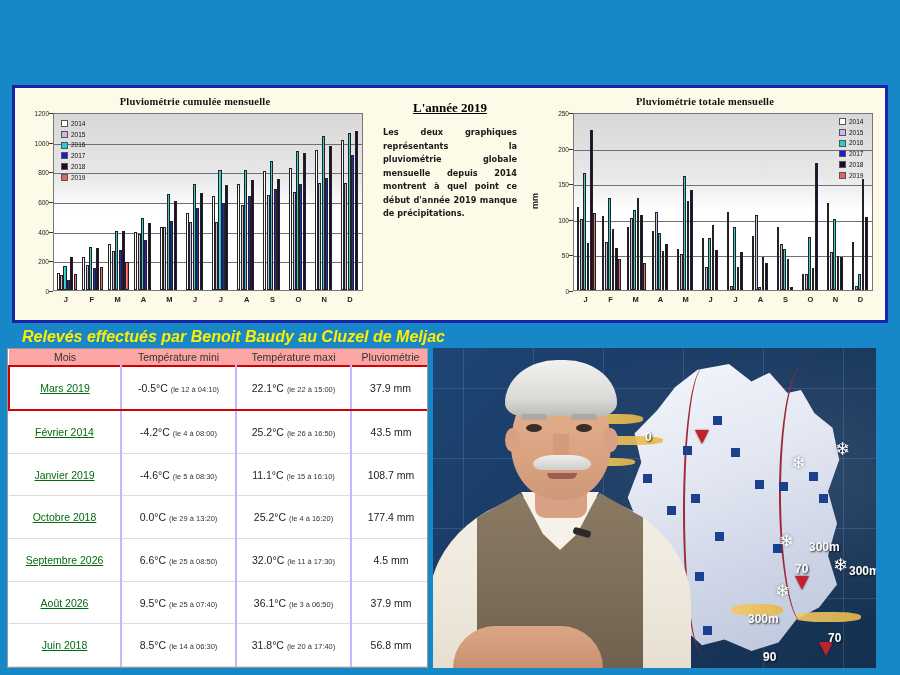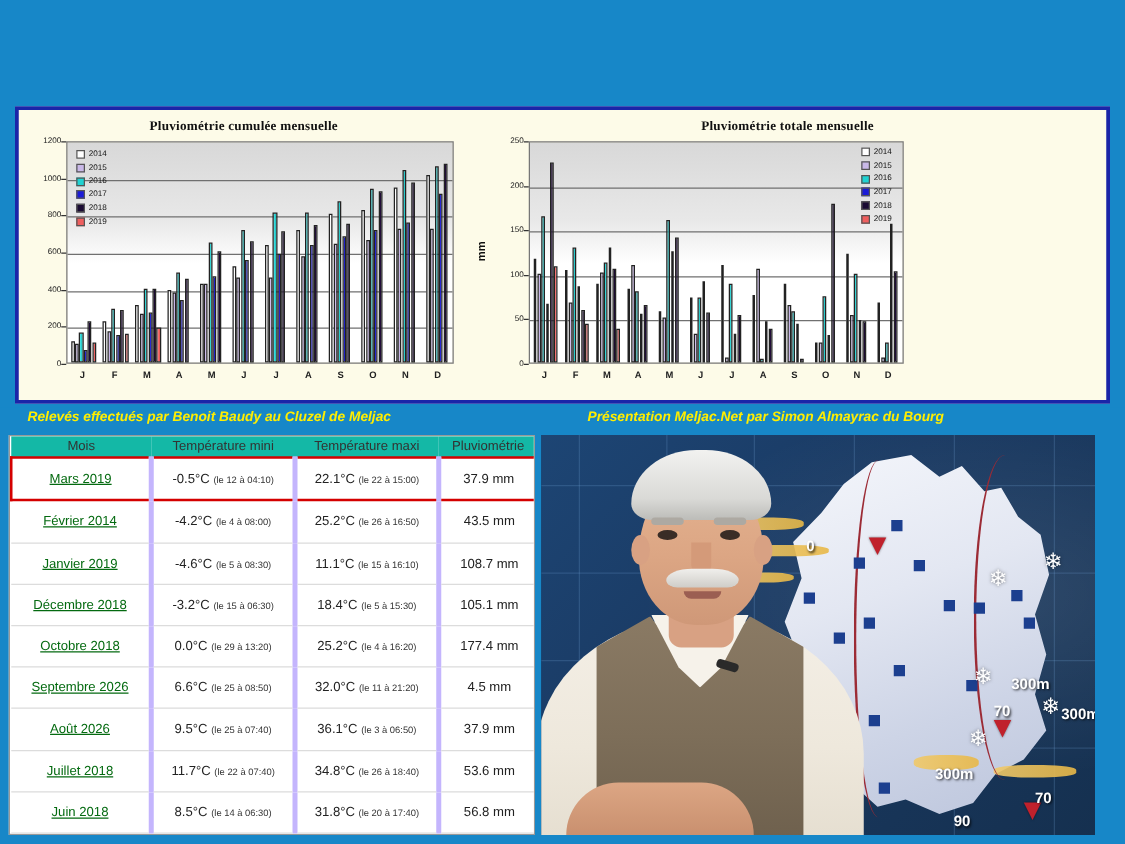--- a/index.html
+++ b/index.html
@@ -87,46 +87,46 @@
   .mid-para{
     font-family:"DejaVu Sans", sans-serif;
     font-weight:bold;font-size:8.2px;color:#1a1a1a;
     text-align:justify;line-height:13.5px;padding:0 2px;
   }
 
   
   .credits{
     position:absolute;left:0;top:326px;width:900px;height:22px;
     background:#1787c8;color:#ffee00;font-style:italic;font-weight:bold;
-    font-size:11px;
+    font-size:16px;
   }
   .credit-left{position:absolute;left:22px;top:2px;}
   .credit-right{position:absolute;left:470px;top:2px;}
 
   
   .table-wrap{
     position:absolute;left:7px;top:348px;width:421px;height:320px;
     background:#ffffff;border:1px solid #999;box-sizing:border-box;
     overflow:hidden;
   }
   table.meteo{
     width:100%;height:100%;border-collapse:collapse;
     font-size:10.5px;color:#222;
     font-family:"Liberation Sans", sans-serif;
     table-layout:fixed;
   }
   table.meteo th{
     font-weight:normal;font-size:10.5px;color:#333;
     border-bottom:1px solid #b9b9b9;
     padding:2px 2px;text-align:center;
-    background:#14b8a6;
+    background:#fca5a5;
   }
   table.meteo td{
     border-bottom:1px solid #dcdcdc;
-    border-right:4px solid #c4b5fd;
+    border-right:2px solid #c4b5fd;
     padding:3px 3px;text-align:center;height:24px;
     background:#fff;
   }
   table.meteo td:last-child{border-right:none;}
   table.meteo tr.highlight td{
     border-top:2px solid #d40000;border-bottom:2px solid #d40000;
   }
   table.meteo tr.highlight td:first-child{border-left:2px solid #d40000;}
   table.meteo tr.highlight td:last-child{border-right:2px solid #d40000;}
   .mlink{color:#046a10;text-decoration:underline;white-space:nowrap;}
@@ -365,20 +365,24 @@
               <span>2018</span>
             </div>
             <div>
               <span class="swatch" style="background: rgb(239, 95, 95);"></span>
               <span>2019</span>
             </div>
           </div>
         </div>
     </div>
 
+    <div class="chart-col chart-mid">
+      <div class="mid-title">L'année 2019</div>
+      <div class="mid-para">Les deux graphiques représentants la pluviométrie globale mensuelle depuis 2014 montrent à quel point ce début d'année 2019 manque de précipitations.</div>
+    </div>
 
     <div class="chart-col chart-right">
       <div class="chart-title">Pluviométrie totale mensuelle</div>
       <div class="plot-wrap" id="plot-mon">
           <div class="plot" style="left: 48px; top: 4px; width: 300px; height: 178px;">
             <div class="gridline" style="top: 142.4px;"></div>
             <div class="gridline" style="top: 106.8px;"></div>
             <div class="gridline" style="top: 71.2px;"></div>
             <div class="gridline" style="top: 35.6px;"></div>
             <div class="bar" style="left: 2.5px; width: 2.93333px; height: 83.304px; background: rgb(255, 255, 255);"></div>
@@ -496,21 +500,20 @@
             </div>
           </div>
           <div class="axis-label-mm" style="left: 2px; top: 87px;">mm</div>
         </div>
     </div>
 
   </div>
 
   <div class="credits">
     <span class="credit-left">Relevés effectués par Benoit Baudy au Cluzel de Meljac</span>
-    <span class="credit-right">Présentation Meljac.Net par Simon Almayrac du Bourg</span>
   </div>
 
   <div class="table-wrap">
     <table class="meteo">
       <colgroup>
           <col class="c1">
           <col class="c2">
           <col class="c3">
           <col class="c4">
         </colgroup>
@@ -535,48 +538,36 @@
             <td>25.2°C <span class="paren">(le 26 à 16:50)</span></td>
             <td>43.5 mm</td>
           </tr>
           <tr>
             <td><span class="mlink">Janvier 2019</span></td>
             <td>-4.6°C <span class="paren">(le 5 à 08:30)</span></td>
             <td>11.1°C <span class="paren">(le 15 à 16:10)</span></td>
             <td>108.7 mm</td>
           </tr>
           <tr>
-            <td><span class="mlink">Décembre 2018</span></td>
-            <td>-3.2°C <span class="paren">(le 15 à 06:30)</span></td>
-            <td>18.4°C <span class="paren">(le 5 à 15:30)</span></td>
-            <td>105.1 mm</td>
-          </tr>
-          <tr>
             <td><span class="mlink">Octobre 2018</span></td>
             <td>0.0°C <span class="paren">(le 29 à 13:20)</span></td>
             <td>25.2°C <span class="paren">(le 4 à 16:20)</span></td>
             <td>177.4 mm</td>
           </tr>
           <tr>
             <td><span class="mlink">Septembre 2026</span></td>
             <td>6.6°C <span class="paren">(le 25 à 08:50)</span></td>
-            <td>32.0°C <span class="paren">(le 11 à 21:20)</span></td>
+            <td>32.0°C <span class="paren">(le 11 à 17:30)</span></td>
             <td>4.5 mm</td>
           </tr>
           <tr>
             <td><span class="mlink">Août 2026</span></td>
             <td>9.5°C <span class="paren">(le 25 à 07:40)</span></td>
             <td>36.1°C <span class="paren">(le 3 à 06:50)</span></td>
             <td>37.9 mm</td>
-          </tr>
-          <tr>
-            <td><span class="mlink">Juillet 2018</span></td>
-            <td>11.7°C <span class="paren">(le 22 à 07:40)</span></td>
-            <td>34.8°C <span class="paren">(le 26 à 18:40)</span></td>
-            <td>53.6 mm</td>
           </tr>
           <tr>
             <td><span class="mlink">Juin 2018</span></td>
             <td>8.5°C <span class="paren">(le 14 à 06:30)</span></td>
             <td>31.8°C <span class="paren">(le 20 à 17:40)</span></td>
             <td>56.8 mm</td>
           </tr>
         </tbody>
     </table>
   </div>

